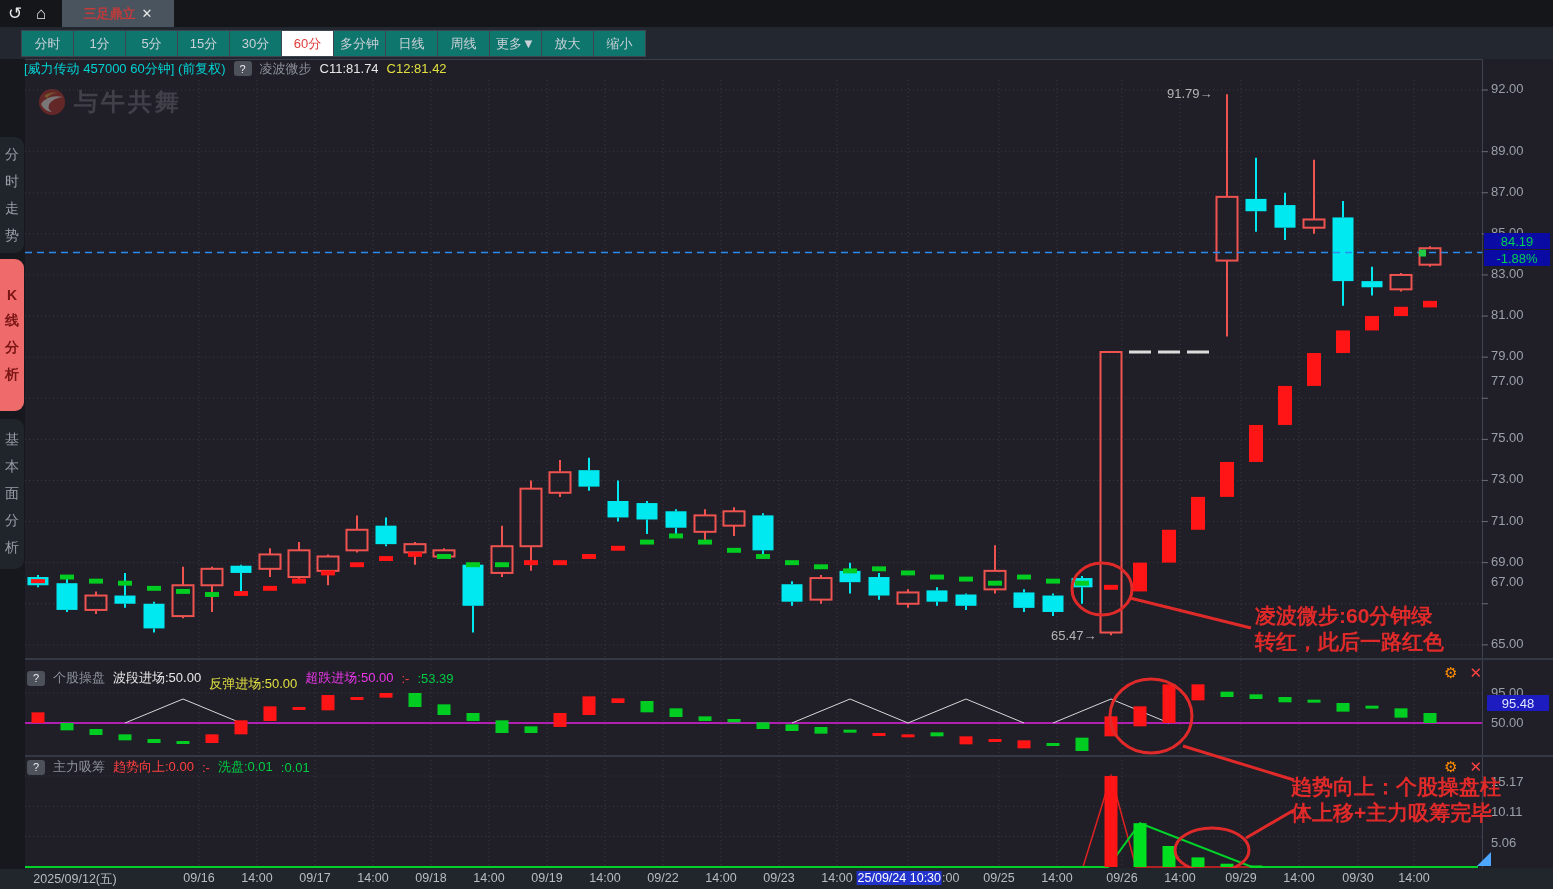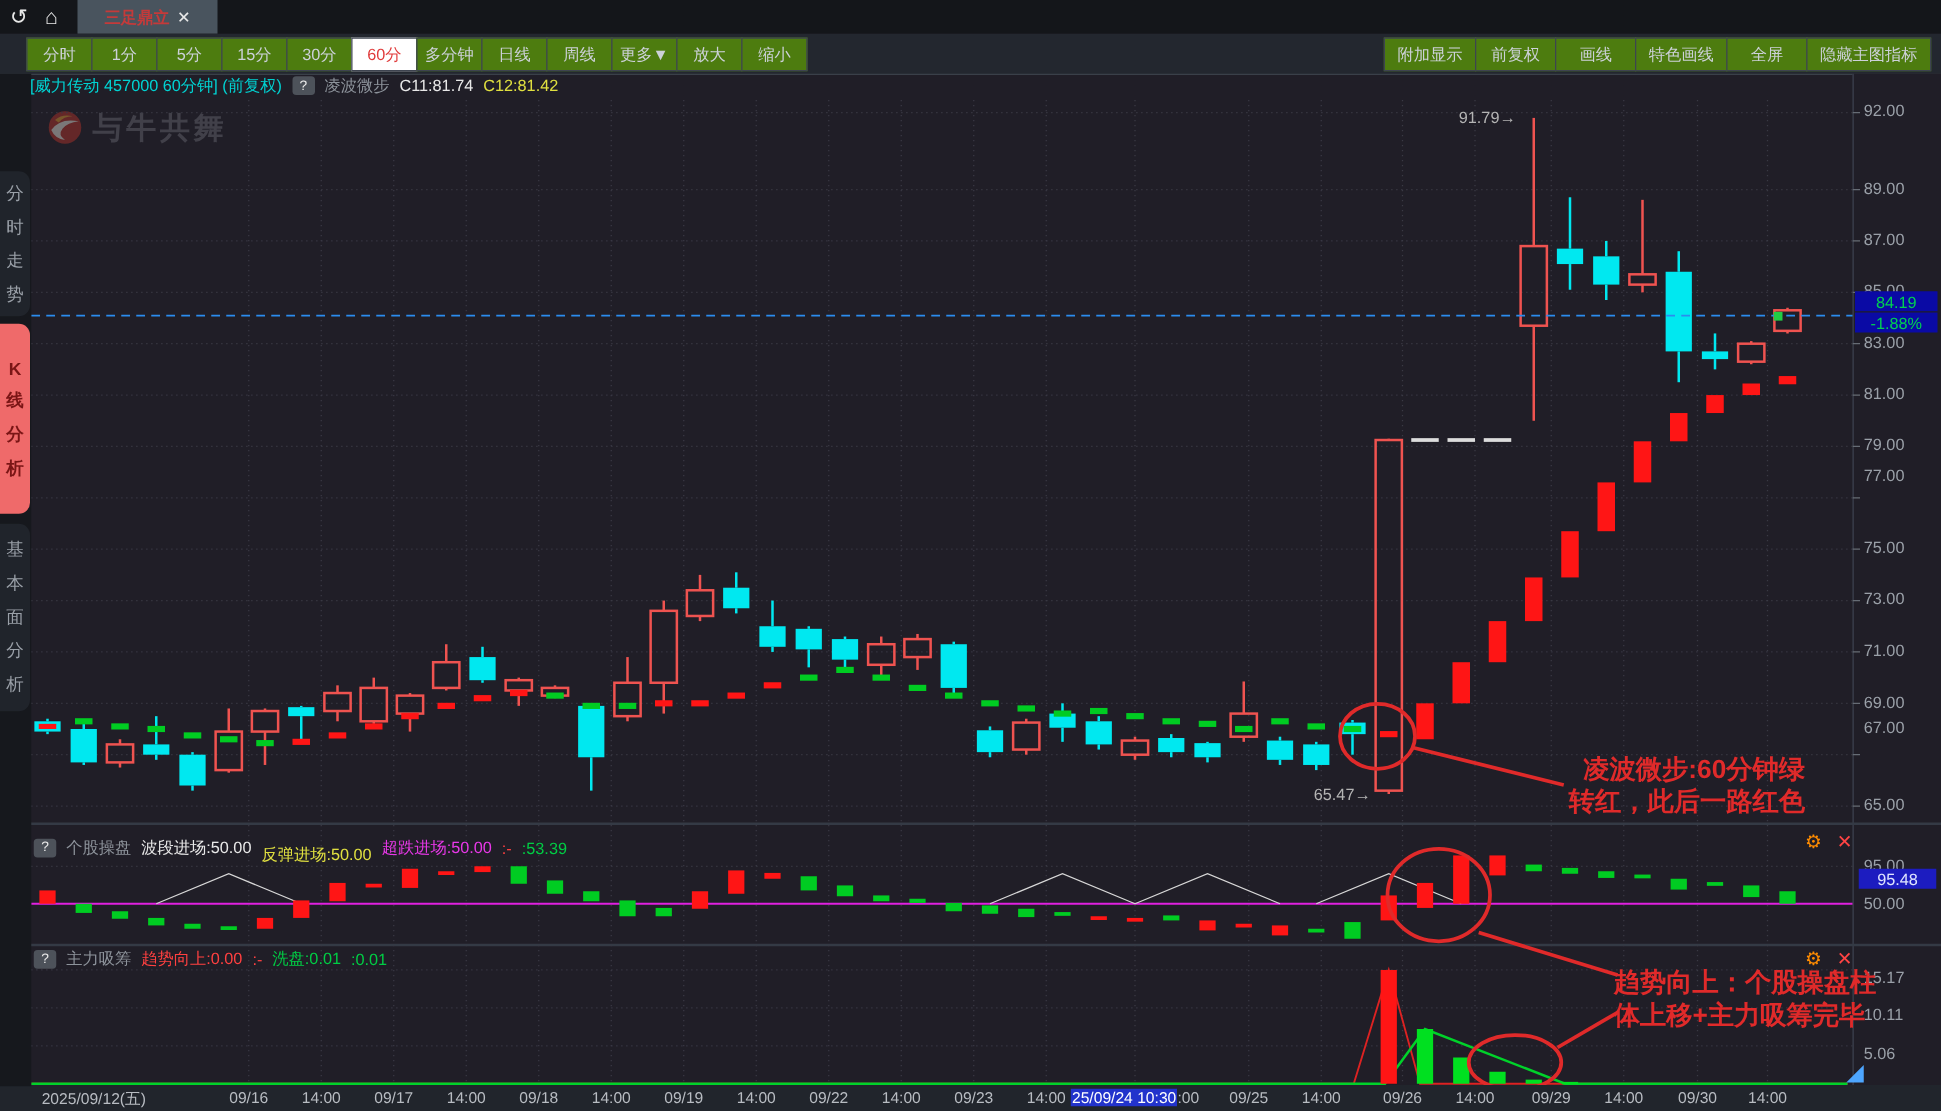--- a/index.html
+++ b/index.html
@@ -12,21 +12,21 @@
   .tb-icon{position:absolute;top:2px;color:#e8e8e8;font-size:17px;line-height:23px;cursor:pointer;}
   #doc-tab{position:absolute;left:62px;top:0;width:112px;height:27px;background:#49545e;
            display:flex;align-items:center;justify-content:center;gap:6px;}
   #doc-tab .t{color:#c43a3a;font-size:13px;font-weight:bold;}
   #doc-tab .x{color:#e8e8e8;font-size:13px;cursor:pointer;}
   
   #toolbar{position:absolute;left:0;top:27px;width:1553px;height:32px;background:#23272f;
            border-bottom:1px solid #3a4049;}
   #period-row{position:absolute;left:22px;top:3px;display:flex;}
   .tbtn{height:25px;min-width:43px;padding:0 4px;border:1px solid #3e4450;margin-left:-1px;
-        background:#4d7c0f;color:#ccd1d8;font-size:13px;display:flex;align-items:center;
+        background:#0f766e;color:#ccd1d8;font-size:13px;display:flex;align-items:center;
         justify-content:center;cursor:pointer;white-space:nowrap;}
   .tbtn.active{background:#ffffff;color:#e03b3b;}
   #tool-right{position:absolute;right:8px;top:3px;display:flex;}
   
   #infobar{position:absolute;left:24px;top:59px;height:19px;display:flex;align-items:center;
            gap:8px;font-size:13px;white-space:nowrap;z-index:30;}
   .sym{color:#00d2d2;}
   .help-badge{display:inline-flex;width:18px;height:15px;background:#4d525a;border-radius:3px;
       color:#e8e8e8;font-size:11px;align-items:center;justify-content:center;cursor:pointer;}
   .ind-name{color:#8d939b;}
@@ -88,28 +88,20 @@
         <div class="tbtn">5分</div>
         <div class="tbtn">15分</div>
         <div class="tbtn">30分</div>
         <div class="tbtn active">60分</div>
         <div class="tbtn">多分钟</div>
         <div class="tbtn">日线</div>
         <div class="tbtn">周线</div>
         <div class="tbtn">更多▼</div>
         <div class="tbtn">放大</div>
         <div class="tbtn">缩小</div>
-      </div>
-    <div id="tool-right">
-        <div class="tbtn" style="padding: 0px 10px;">附加显示</div>
-        <div class="tbtn" style="padding: 0px 10px;">前复权</div>
-        <div class="tbtn" style="padding: 0px 10px;">画线</div>
-        <div class="tbtn" style="padding: 0px 10px;">特色画线</div>
-        <div class="tbtn" style="padding: 0px 10px;">全屏</div>
-        <div class="tbtn" style="padding: 0px 10px;">隐藏主图指标</div>
       </div>
   </div>
 
   <div id="infobar">
     <span class="sym">[威力传动 457000 60分钟] (前复权)</span>
     <span class="help-badge">?</span>
     <span class="ind-name">凌波微步</span>
     <span class="c11">C11:81.74</span>
     <span class="c12">C12:81.42</span>
   </div>
@@ -505,21 +497,21 @@
   <div class="badge" id="price-badge" style="top: 233.495px; left: 1484px;">84.19</div>
   <div class="badge" id="change-badge" style="top: 250.495px; left: 1484px;">-1.88%</div>
 
   <div class="marker" id="high-marker" style="left: 1167px; top: 86.3155px;">
     <span>91.79</span><span>→</span>
   </div>
   <div class="marker" id="low-marker" style="left: 1051px; top: 628.192px;">
     <span>65.47</span><span>→</span>
   </div>
 
-  <div class="note" style="left:1255px;top:603px;text-align:right;">
+  <div class="note" style="left:1255px;top:603px;">
     <div>凌波微步:60分钟绿</div>
     <div>转红，此后一路红色</div>
   </div>
   <div class="note" style="left:1291px;top:774px;">
     <div>趋势向上：个股操盘柱</div>
     <div>体上移+主力吸筹完毕</div>
   </div>
 
   <div class="phead" style="left:27px;top:663px;">
     <span class="help-badge">?</span>

